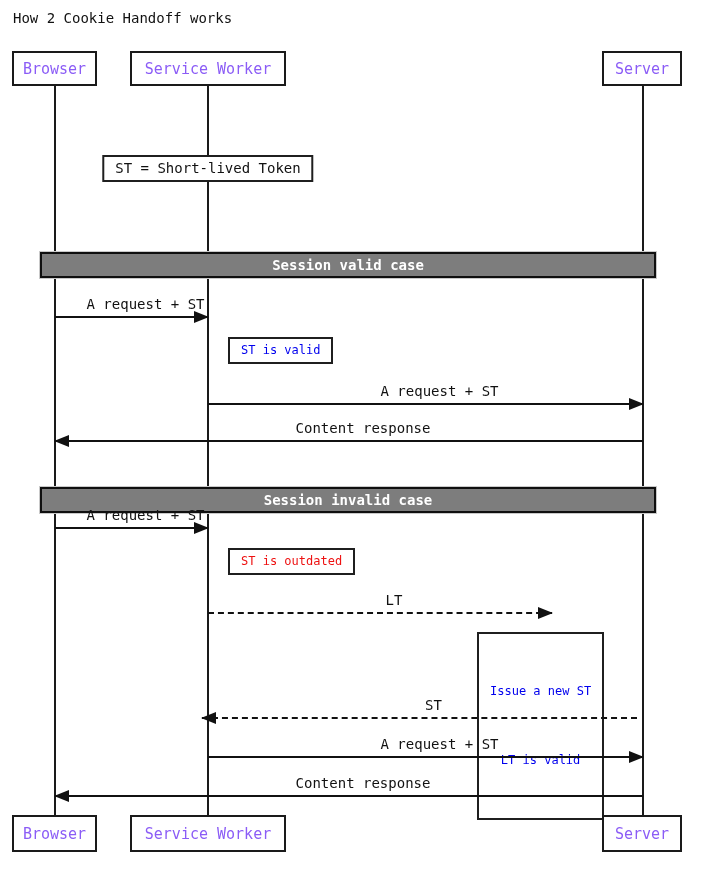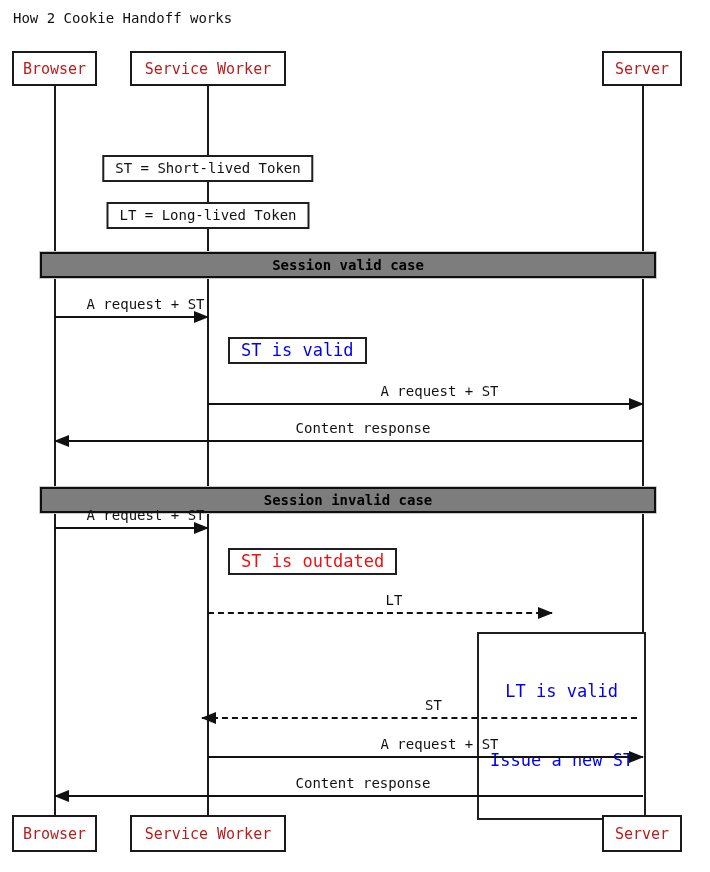--- a/index.html
+++ b/index.html
@@ -25,21 +25,21 @@
     width: 2px;
     top: 85px;
     height: 731px;
     background: #1a1a1a;
   }
   .pbox {
     position: absolute;
     height: 31px;
     border: 2px solid #1a1a1a;
     background: #ffffff;
-    color: #b91c1c;
+    color: #8b5cf6;
     font-size: 15px;
     display: flex;
     align-items: center;
     justify-content: center;
     white-space: pre;
   }
   .legend-note {
     position: absolute;
     left: 208px;
     transform: translateX(-50%);
@@ -52,21 +52,21 @@
     color: #111111;
   }
   .divider {
     position: absolute;
     left: 40px;
     width: 612px;
     height: 22px;
     background: #7d7d7d;
     border: 2px solid #0f0f0f;
     box-shadow: 0 0 0 1px #c9c9c9;
-    color: #000000;
+    color: #ffffff;
     font-size: 14px;
     font-weight: bold;
     display: flex;
     align-items: center;
     justify-content: center;
     white-space: pre;
   }
   .msg { position: absolute; }
   .msg-label {
     text-align: center;
@@ -89,21 +89,21 @@
     width: 0; height: 0;
     border-top: 6px solid transparent;
     border-bottom: 6px solid transparent;
   }
   .arr-right { right: -1px; top: -7px; border-left: 15px solid #111111; }
   .arr-left  { left:  -1px; top: -7px; border-right: 15px solid #111111; }
   .note {
     position: absolute;
     border: 2px solid #1f1f1f;
     background: #ffffff;
-    font-size: 17px;
+    font-size: 12px;
     line-height: 23px;
     padding: 0 11px;
     white-space: pre;
     text-align: center;
   }
   .note.blue { color: #0000ee; }
   .note.red  { color: #ee1111; }
 </style>
 </head>
 <body>
@@ -114,21 +114,20 @@
 
   <div class="lifeline" style="left:54px;"></div>
   <div class="lifeline" style="left:207px;"></div>
   <div class="lifeline" style="left:642px;"></div>
 
   <div class="pbox" style="left:12px;  top:51px; width:81px;">Browser</div>
   <div class="pbox" style="left:130px; top:51px; width:152px;">Service Worker</div>
   <div class="pbox" style="left:602px; top:51px; width:76px;">Server</div>
 
   <div class="legend-note" style="top:155px;">ST = Short-lived Token</div>
-  <div class="legend-note" style="top:202px;">LT = Long-lived Token</div>
 
   <div class="divider" style="top:252px;">Session valid case</div>
   <div class="divider" style="top:487px;">Session invalid case</div>
 
   <div class="msg" style="left:55px; top:295px; width:153px;">
     <div class="msg-label">A request + ST</div>
     <div class="msg-line">
         <div class="arr arr-right"></div>
       </div>
   </div>
@@ -159,22 +158,22 @@
   <div class="note red" style="left:228px; top:548px;">ST is outdated</div>
 
   <div class="msg" style="left:208px; top:591px; width:344px;">
     <div class="msg-label">LT</div>
     <div class="msg-line dashed">
         <div class="arr arr-right"></div>
       </div>
   </div>
 
   <div class="note blue" style="left:477px; top:632px;">
+    <div>Issue a new ST</div>
     <div>LT is valid</div>
-    <div>Issue a new ST</div>
   </div>
 
   <div class="msg" style="left:202px; top:696px; width:435px;">
     <div class="msg-label">ST</div>
     <div class="msg-line dashed">
         <div class="arr arr-left"></div>
       </div>
   </div>
 
   <div class="msg" style="left:208px; top:735px; width:435px;">

